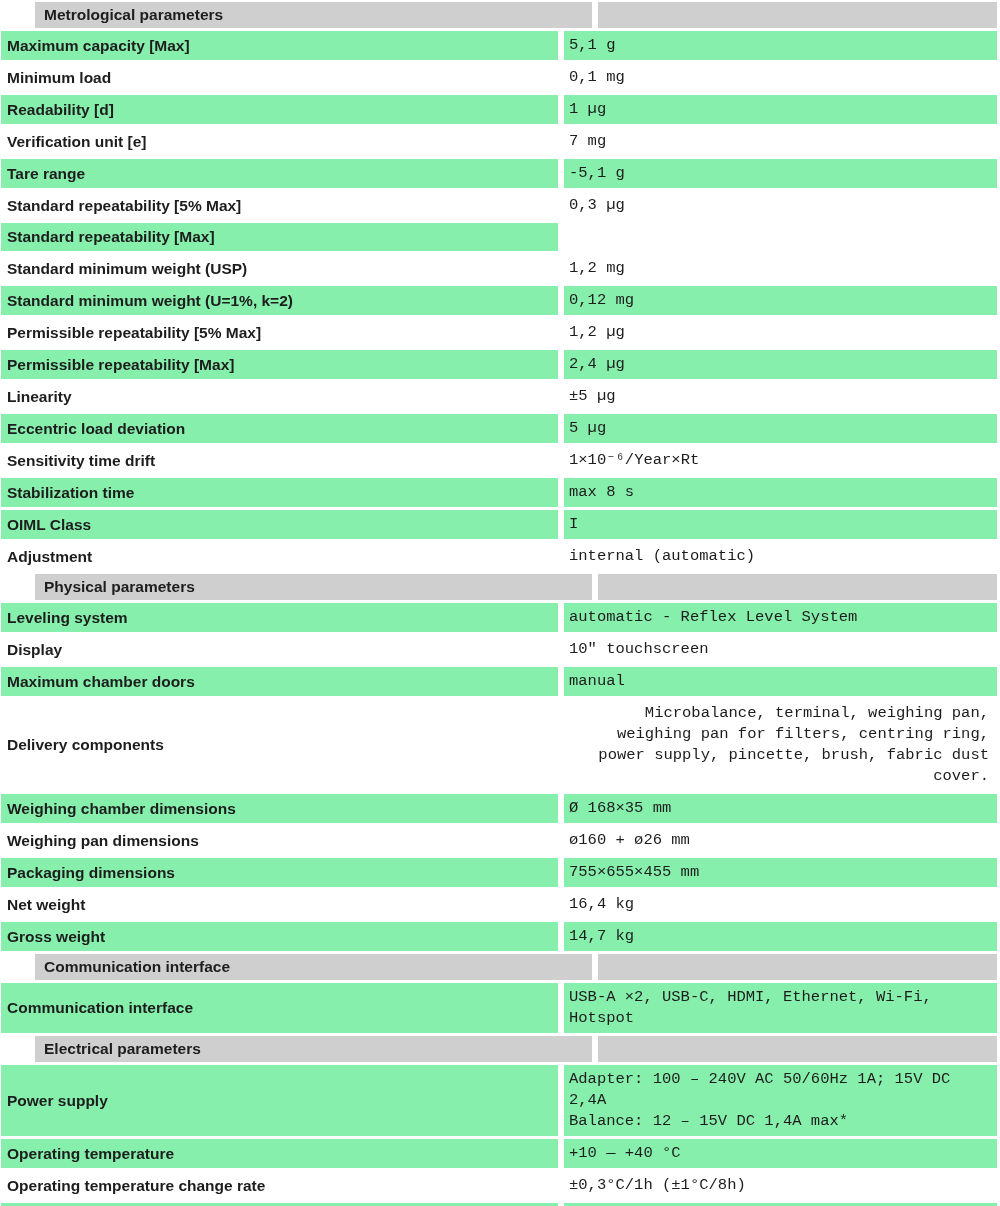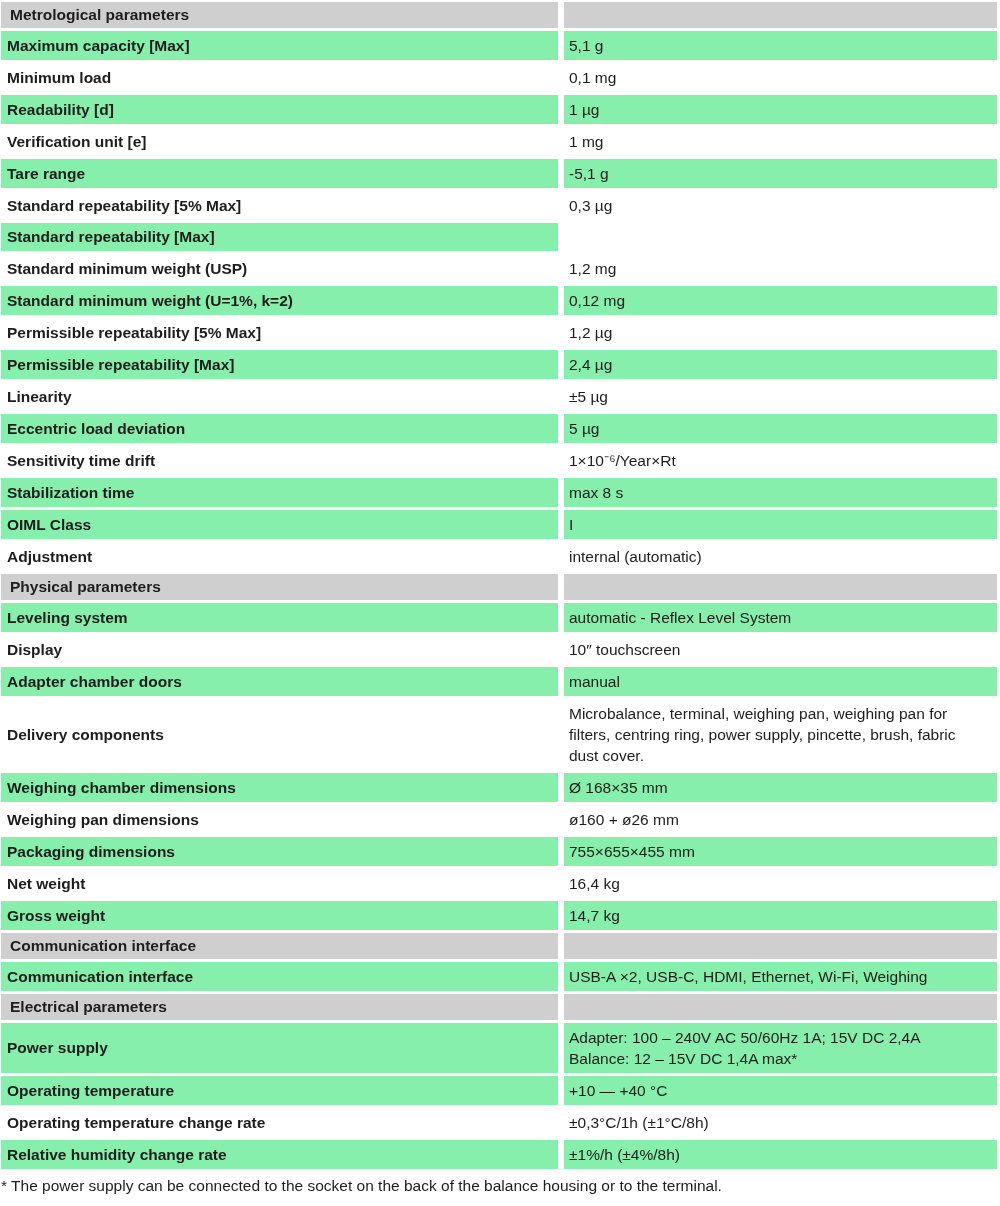--- a/index.html
+++ b/index.html
@@ -12,20 +12,21 @@
   .page {
     width: 1000px;
     box-sizing: border-box;
   }
   .spec-table {
     margin: 2px 3px 4px 1px;
   }
   .sec-header {
     display: flex;
     margin-bottom: 3px;
+    padding-left: 34px;
   }
   .sec-header .h-left {
     width: 557px;
     box-sizing: border-box;
     background: #cfcfcf;
     min-height: 26px;
     display: flex;
     align-items: center;
     padding: 2px 10px 2px 9px;
     font-weight: bold;
@@ -55,23 +56,24 @@
   .row .c-right {
     flex: 1;
     box-sizing: border-box;
     padding: 4px 8px 4px 5px;
     font-size: 15.5px;
     line-height: 21px;
     display: flex;
     align-items: center;
     min-height: 28px;
     white-space: pre-line;
+    font-family: Liberation Mono, monospace;
   }
   .row.stripe .c-left, .row.stripe .c-right { background: #86efac; }
-  .row.plain  .c-left, .row.plain  .c-right { background: #ffffff; }
+  .row.plain  .c-left, .row.plain  .c-right { background: #ffffff; text-align: right; }
   .footnote {
     font-size: 15.5px;
     line-height: 20px;
     padding: 3px 4px 6px 1px;
   }
 </style>
 </head>
 <body>
 
 <div class="page">
@@ -87,21 +89,21 @@
       <div class="row plain">
         <div class="c-left">Minimum load</div>
         <div class="c-right">0,1 mg</div>
       </div>
       <div class="row stripe">
         <div class="c-left">Readability [d]</div>
         <div class="c-right">1 µg</div>
       </div>
       <div class="row plain">
         <div class="c-left">Verification unit [e]</div>
-        <div class="c-right">1 mg</div>
+        <div class="c-right">7 mg</div>
       </div>
       <div class="row stripe">
         <div class="c-left">Tare range</div>
         <div class="c-right">-5,1 g</div>
       </div>
       <div class="row plain">
         <div class="c-left">Standard repeatability [5% Max]</div>
         <div class="c-right">0,3 µg</div>
       </div>
       <div class="row stripe">
@@ -153,21 +155,21 @@
       </div>
       <div class="row stripe">
         <div class="c-left">Leveling system</div>
         <div class="c-right">automatic - Reflex Level System</div>
       </div>
       <div class="row plain">
         <div class="c-left">Display</div>
         <div class="c-right">10″ touchscreen</div>
       </div>
       <div class="row stripe">
-        <div class="c-left">Adapter chamber doors</div>
+        <div class="c-left">Maximum chamber doors</div>
         <div class="c-right">manual</div>
       </div>
       <div class="row plain">
         <div class="c-left">Delivery components</div>
         <div class="c-right">Microbalance, terminal, weighing pan, weighing pan for filters, centring ring, power supply, pincette, brush, fabric dust cover.</div>
       </div>
       <div class="row stripe">
         <div class="c-left">Weighing chamber dimensions</div>
         <div class="c-right">Ø 168×35 mm</div>
       </div>
@@ -186,21 +188,21 @@
       <div class="row stripe">
         <div class="c-left">Gross weight</div>
         <div class="c-right">14,7 kg</div>
       </div>
       <div class="sec-header">
         <div class="h-left">Communication interface</div>
         <div class="h-right"></div>
       </div>
       <div class="row stripe">
         <div class="c-left">Communication interface</div>
-        <div class="c-right">USB-A ×2, USB-C, HDMI, Ethernet, Wi-Fi, Weighing</div>
+        <div class="c-right">USB-A ×2, USB-C, HDMI, Ethernet, Wi-Fi, Hotspot</div>
       </div>
       <div class="sec-header">
         <div class="h-left">Electrical parameters</div>
         <div class="h-right"></div>
       </div>
       <div class="row stripe">
         <div class="c-left">Power supply</div>
         <div class="c-right">Adapter: 100 – 240V AC 50/60Hz 1A; 15V DC 2,4A
 Balance: 12 – 15V DC 1,4A max*</div>
       </div>

